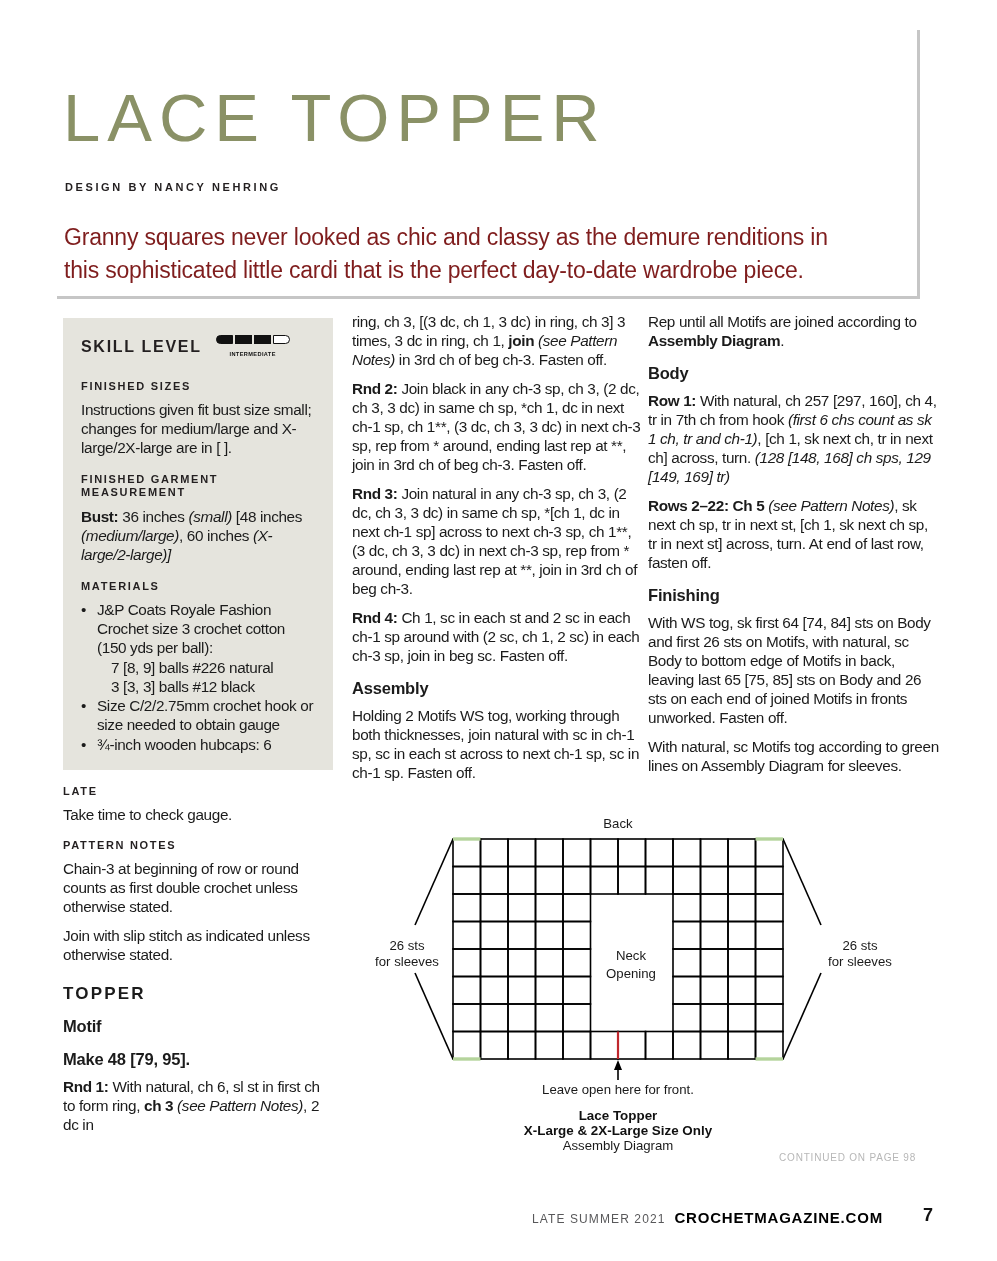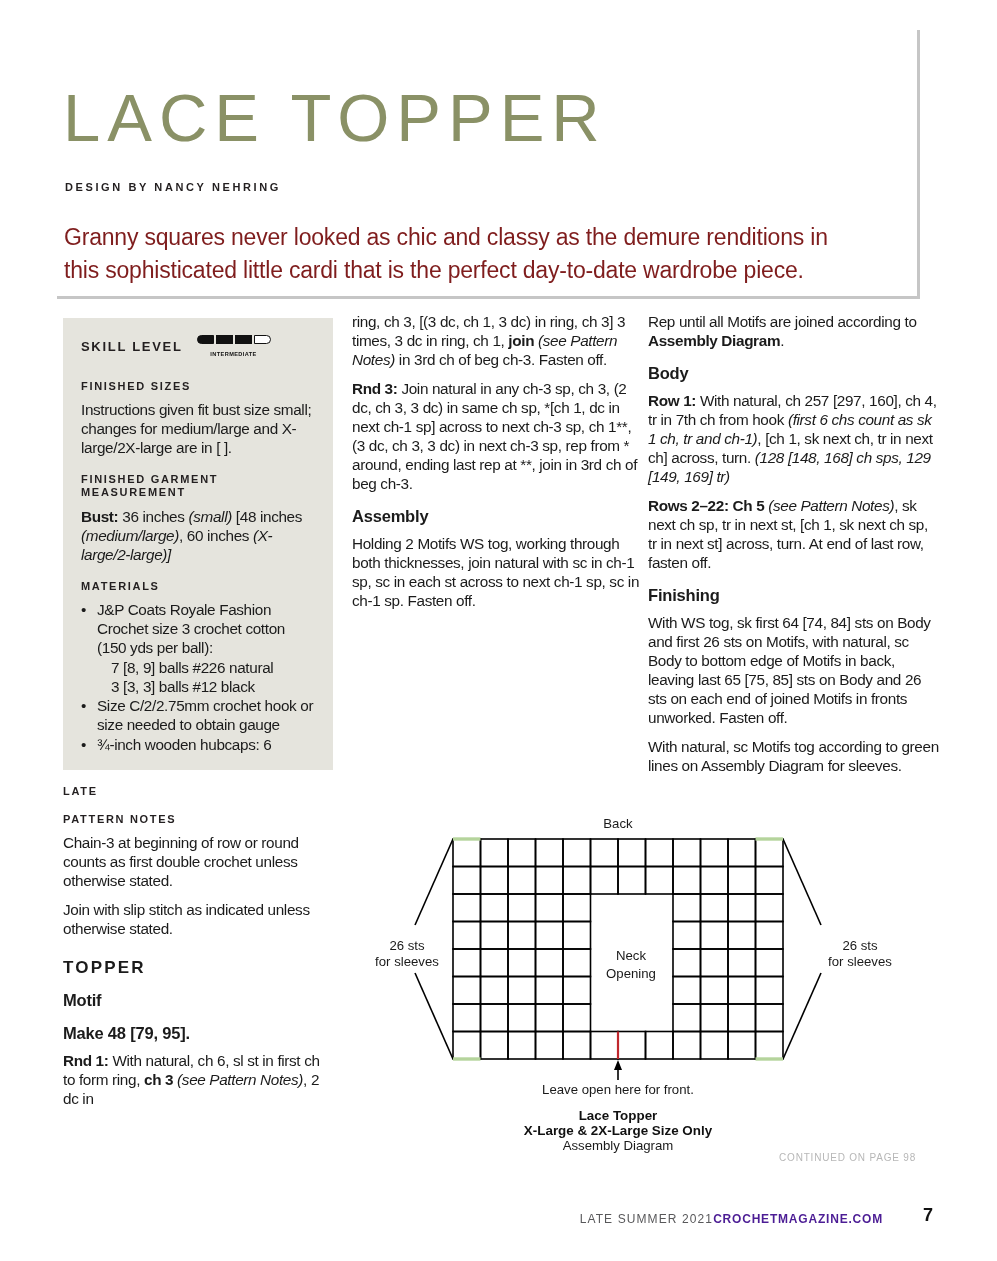--- a/index.html
+++ b/index.html
@@ -25,21 +25,21 @@
   .para{margin:0 0 10px 0;}
   .small-head{font-size:11px;font-weight:bold;letter-spacing:1.7px;color:#231f20;
               margin:15px 0 7px 0;line-height:1.2;}
   .sub-head{font-size:16.5px;font-weight:bold;letter-spacing:-0.2px;margin:14px 0 8px 0;}
   .big-head{font-size:17px;font-weight:bold;letter-spacing:2.2px;margin:20px 0 6px 0;}
 
   
   .info-box{background:#e5e4dd;padding:17px 18px 15px 18px;margin-bottom:4px;}
   .info-box .small-head{margin-top:16px;}
   .skill-row{display:flex;align-items:flex-start;gap:14px;}
-  .skill-label{font-size:13px;font-weight:bold;letter-spacing:1.7px;color:#231f20;padding-top:2px;}
+  .skill-label{font-size:16px;font-weight:bold;letter-spacing:1.7px;color:#231f20;padding-top:2px;}
   .skill-meter{display:flex;flex-direction:column;align-items:center;}
   .skill-bars{display:flex;gap:2px;align-items:center;}
   .skill-seg{width:17px;height:9px;background:#fff;border:1.6px solid #111;box-sizing:border-box;}
   .skill-seg.filled{background:#111;}
   .skill-seg:first-child{border-radius:5px 0 0 5px;}
   .skill-seg:last-child{border-radius:0 5px 5px 0;}
   .skill-value{font-size:5.6px;font-weight:bold;letter-spacing:0.4px;margin-top:1px;color:#111;}
 
   .bullet{display:flex;margin:0 0 1px 0;}
   .bullet .dot{width:16px;flex:none;}
@@ -52,21 +52,21 @@
   .dg-label{font-size:13.2px;fill:#1a1a1a;}
   .dg-caption-b{font-size:13.4px;font-weight:bold;fill:#111;}
   .dg-caption{font-size:13.2px;fill:#1a1a1a;}
 
   .continued{position:absolute;left:640px;top:1152px;width:276px;text-align:right;
              font-size:10px;letter-spacing:0.8px;color:#b7b7b7;}
 
   .footer{position:absolute;left:0;top:1205px;width:933px;display:flex;
           justify-content:flex-end;align-items:flex-end;}
   .footer-issue{font-size:12px;letter-spacing:1.1px;color:#58585a;}
-  .footer-site{font-size:12px;font-weight:bold;letter-spacing:0.8px;color:#4c1d95;margin-left:0;}
+  .footer-site{font-size:15px;font-weight:bold;letter-spacing:0.8px;color:#000000;margin-left:9px;}
   .footer-page{font-size:18px;font-weight:bold;color:#111;margin-left:40px;}
 </style>
 </head>
 <body>
 
 <div id="page">
 
   <div class="header-panel"></div>
   <div class="title">LACE TOPPER</div>
   <div class="byline">DESIGN BY NANCY NEHRING</div>
@@ -104,34 +104,37 @@
         <span class="dot">•</span>
         <span class="btext">Size C/2/2.75mm crochet hook or size needed to obtain gauge</span>
       </div>
       <div class="bullet">
         <span class="dot">•</span>
         <span class="btext">¾-inch wooden hubcaps: 6</span>
       </div>
     </div>
 
     <div class="small-head">LATE</div>
+    <div class="para">Take time to check gauge.</div>
 
     <div class="small-head">PATTERN NOTES</div>
     <div class="para">Chain-3 at beginning of row or round counts as first double crochet unless otherwise stated.</div>
     <div class="para">Join with slip stitch as indicated unless otherwise stated.</div>
 
     <div class="big-head">TOPPER</div>
     <div class="sub-head">Motif</div>
     <div class="sub-head">Make 48 [79, 95].</div>
     <div class="para"><b>Rnd 1:</b><span> With natural, ch 6, sl st in first ch to form ring, </span><b>ch 3</b><span> </span><i>(see Pattern Notes)</i><span>, 2 dc in</span></div>
   </div>
 
   <div class="col col-mid">
     <div class="para"><span>ring, ch 3, [(3 dc, ch 1, 3 dc) in ring, ch 3] 3 times, 3 dc in ring, ch 1, </span><b>join</b><span> </span><i>(see Pattern Notes)</i><span> in 3rd ch of beg ch-3. Fasten off.</span></div>
+    <div class="para"><b>Rnd 2:</b><span> Join black in any ch-3 sp, ch 3, (2 dc, ch 3, 3 dc) in same ch sp, *ch 1, dc in next ch-1 sp, ch 1**, (3 dc, ch 3, 3 dc) in next ch-3 sp, rep from * around, ending last rep at **, join in 3rd ch of beg ch-3. Fasten off.</span></div>
     <div class="para"><b>Rnd 3:</b><span> Join natural in any ch-3 sp, ch 3, (2 dc, ch 3, 3 dc) in same ch sp, *[ch 1, dc in next ch-1 sp] across to next ch-3 sp, ch 1**, (3 dc, ch 3, 3 dc) in next ch-3 sp, rep from * around, ending last rep at **, join in 3rd ch of beg ch-3.</span></div>
+    <div class="para"><b>Rnd 4:</b><span> Ch 1, sc in each st and 2 sc in each ch-1 sp around with (2 sc, ch 1, 2 sc) in each ch-3 sp, join in beg sc. Fasten off.</span></div>
     <div class="sub-head">Assembly</div>
     <div class="para">Holding 2 Motifs WS tog, working through both thicknesses, join natural with sc in ch-1 sp, sc in each st across to next ch-1 sp, sc in ch-1 sp. Fasten off.</div>
   </div>
 
   <div class="col col-right">
     <div class="para"><span>Rep until all Motifs are joined according to </span><b>Assembly Diagram</b><span>.</span></div>
     <div class="sub-head">Body</div>
     <div class="para"><b>Row 1:</b><span> With natural, ch 257 [297, 160], ch 4, tr in 7th ch from hook </span><i>(first 6 chs count as sk 1 ch, tr and ch-1)</i><span>, [ch 1, sk next ch, tr in next ch] across, turn. </span><i>(128 [148, 168] ch sps, 129 [149, 169] tr)</i></div>
     <div class="para"><b>Rows 2–22: Ch 5 </b><i>(see Pattern Notes)</i><span>, sk next ch sp, tr in next st, [ch 1, sk next ch sp, tr in next st] across, turn. At end of last row, fasten off.</span></div>
     <div class="sub-head">Finishing</div>

